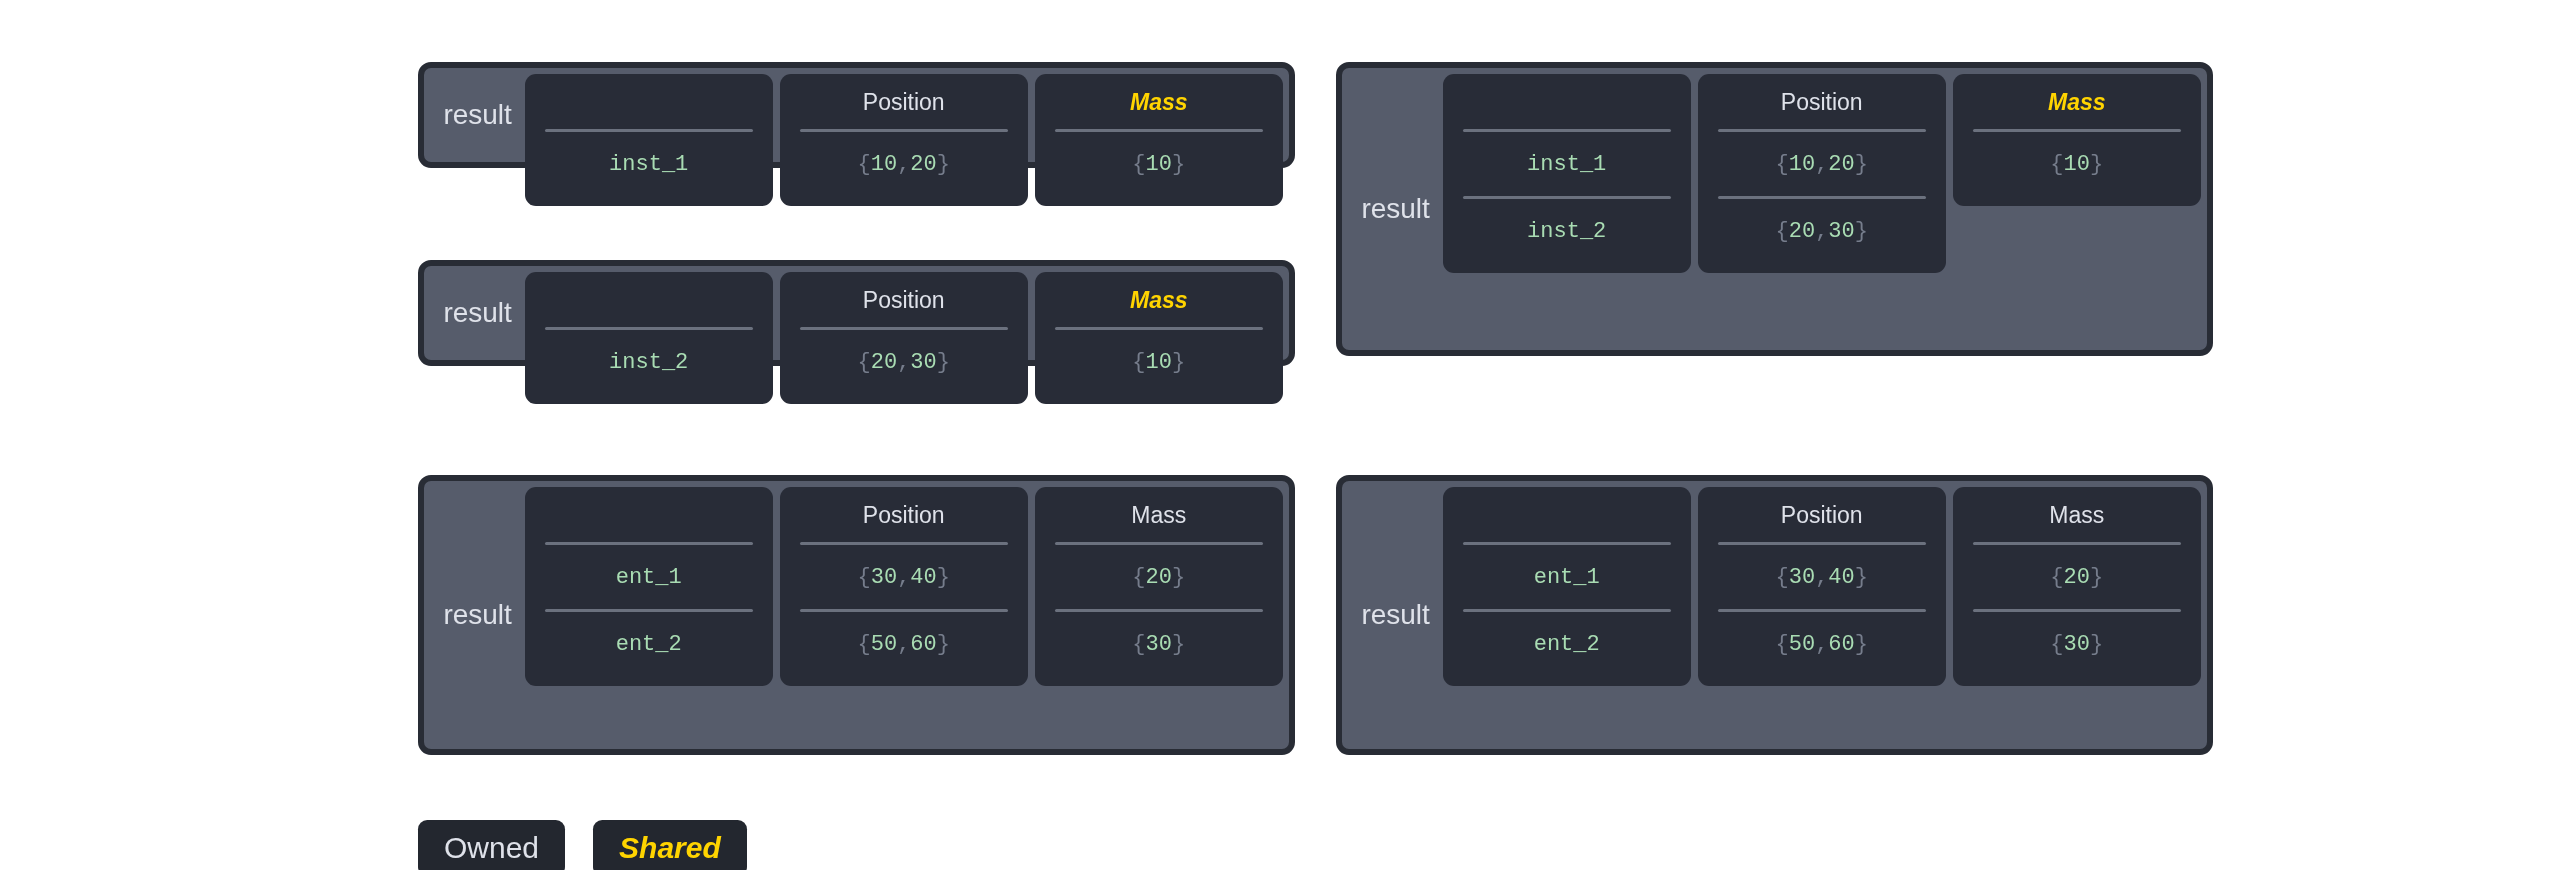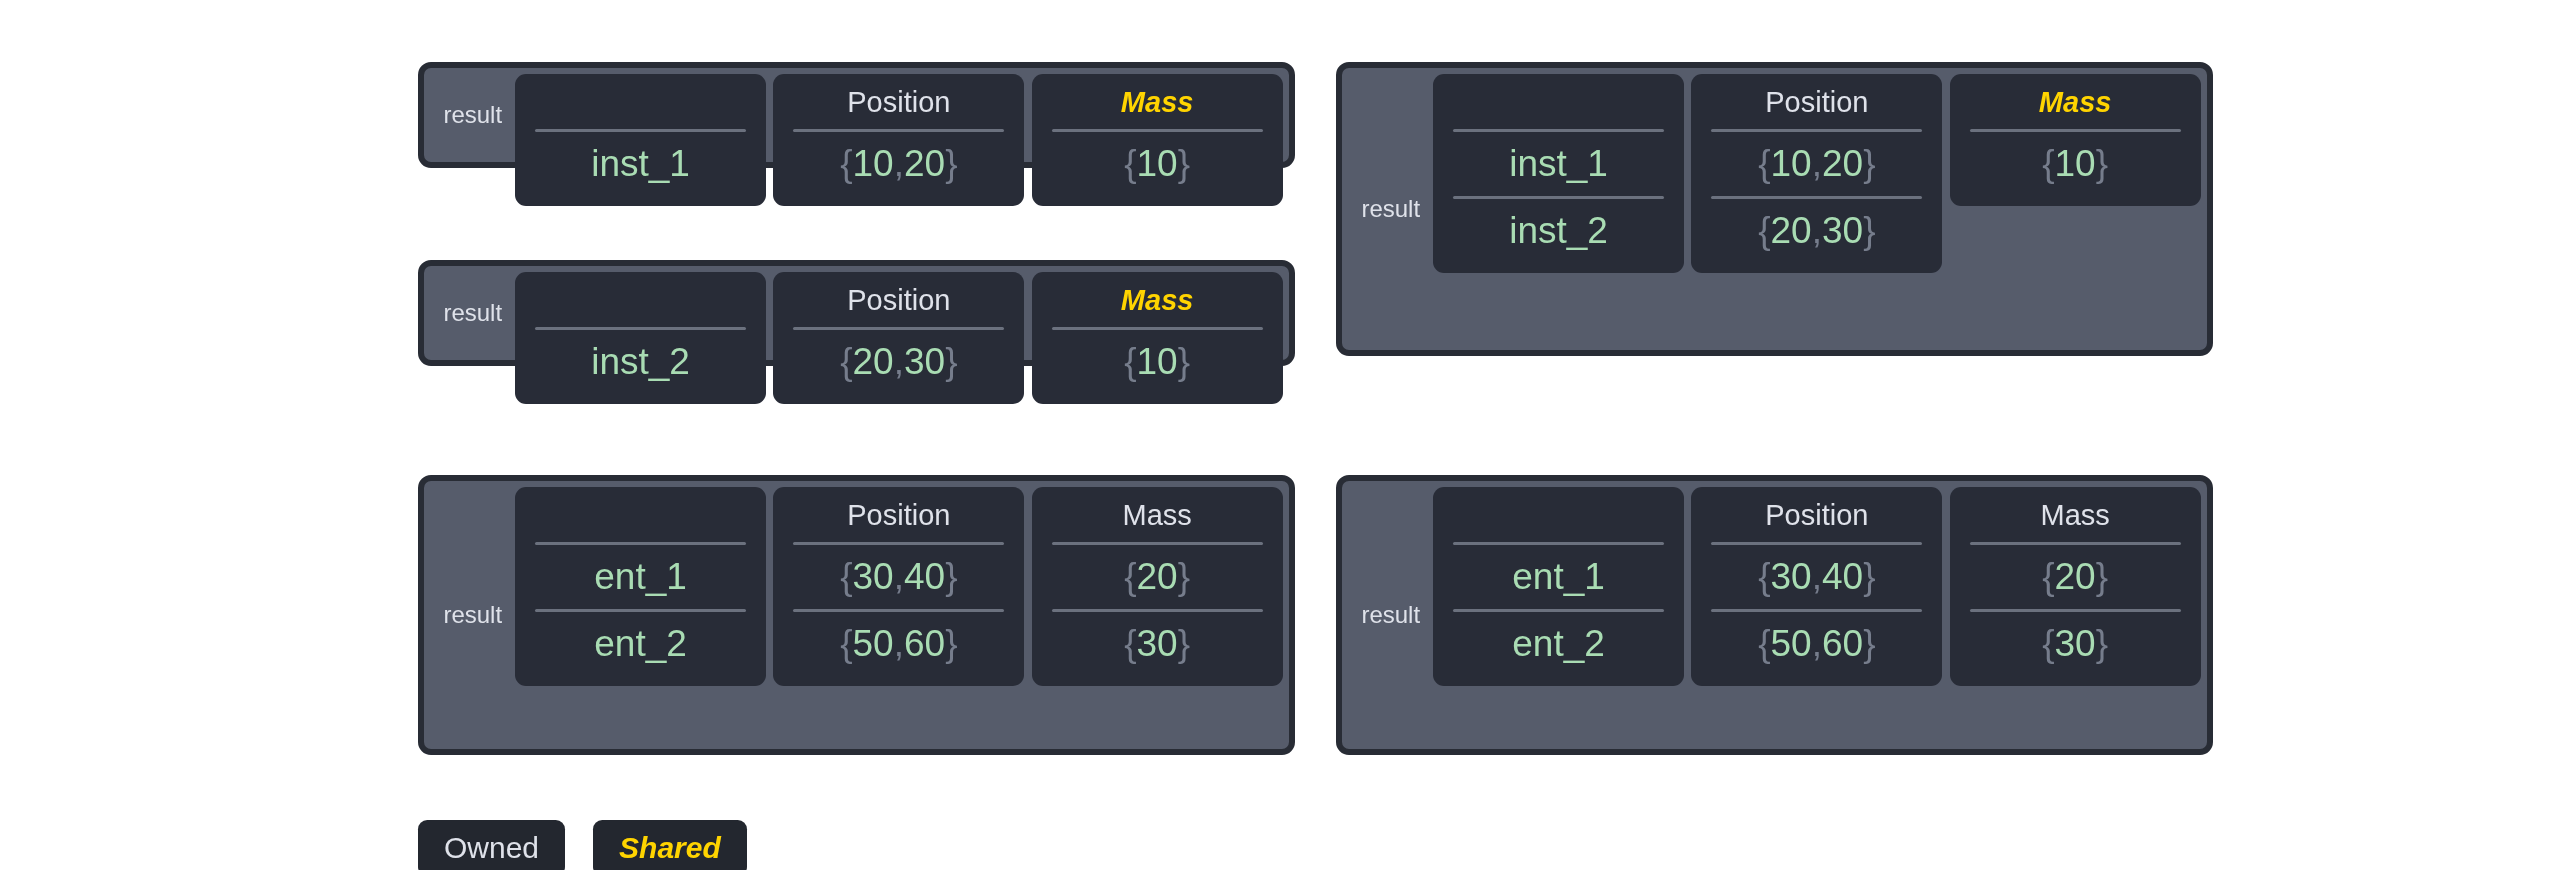--- a/index.html
+++ b/index.html
@@ -42,21 +42,21 @@
     align-items: stretch;
     padding: 6.4px;
   }
 
   
   .result-label {
     display: flex;
     align-items: center;
     justify-content: flex-start;
     color: #dfe2ea;
-    font-size: 24px;
+    font-size: 28px;
     padding: 0 13px 0 13px;
     white-space: nowrap;
     flex: 0 0 auto;
   }
 
   
   .cols {
     display: flex;
     align-items: flex-start;
     gap: 7.3px;
@@ -72,21 +72,21 @@
     flex-direction: column;
     flex: 1 1 0;
     min-width: 0;
   }
 
   .col-head {
     height: 51px;
     display: flex;
     align-items: center;
     justify-content: center;
-    font-size: 29px;
+    font-size: 23px;
     color: #dfe2ea;
     white-space: nowrap;
     padding: 5.5px 9.2px 0 9.2px;
     box-sizing: border-box;
   }
   .col-head.shared {
     color: #ffd400;
     font-style: italic;
     font-weight: bold;
   }
@@ -98,25 +98,26 @@
     margin: 3.7px 20px;
     border-radius: 1.8px;
     flex: 0 0 auto;
   }
 
   .cell {
     height: 57px;
     display: flex;
     align-items: center;
     justify-content: center;
-    font-size: 37px;
+    font-size: 22px;
     color: #a9dcb3;
     white-space: nowrap;
     padding: 0 9.2px;
     box-sizing: border-box;
+    font-family: Liberation Mono, monospace;
   }
   .cell .brace,
   .cell .comma { color: #767d8c; }
 
   .col-pad { height: 13px; flex: 0 0 auto; }
 
   
   #legend {
     position: absolute;
     left: 418px;

